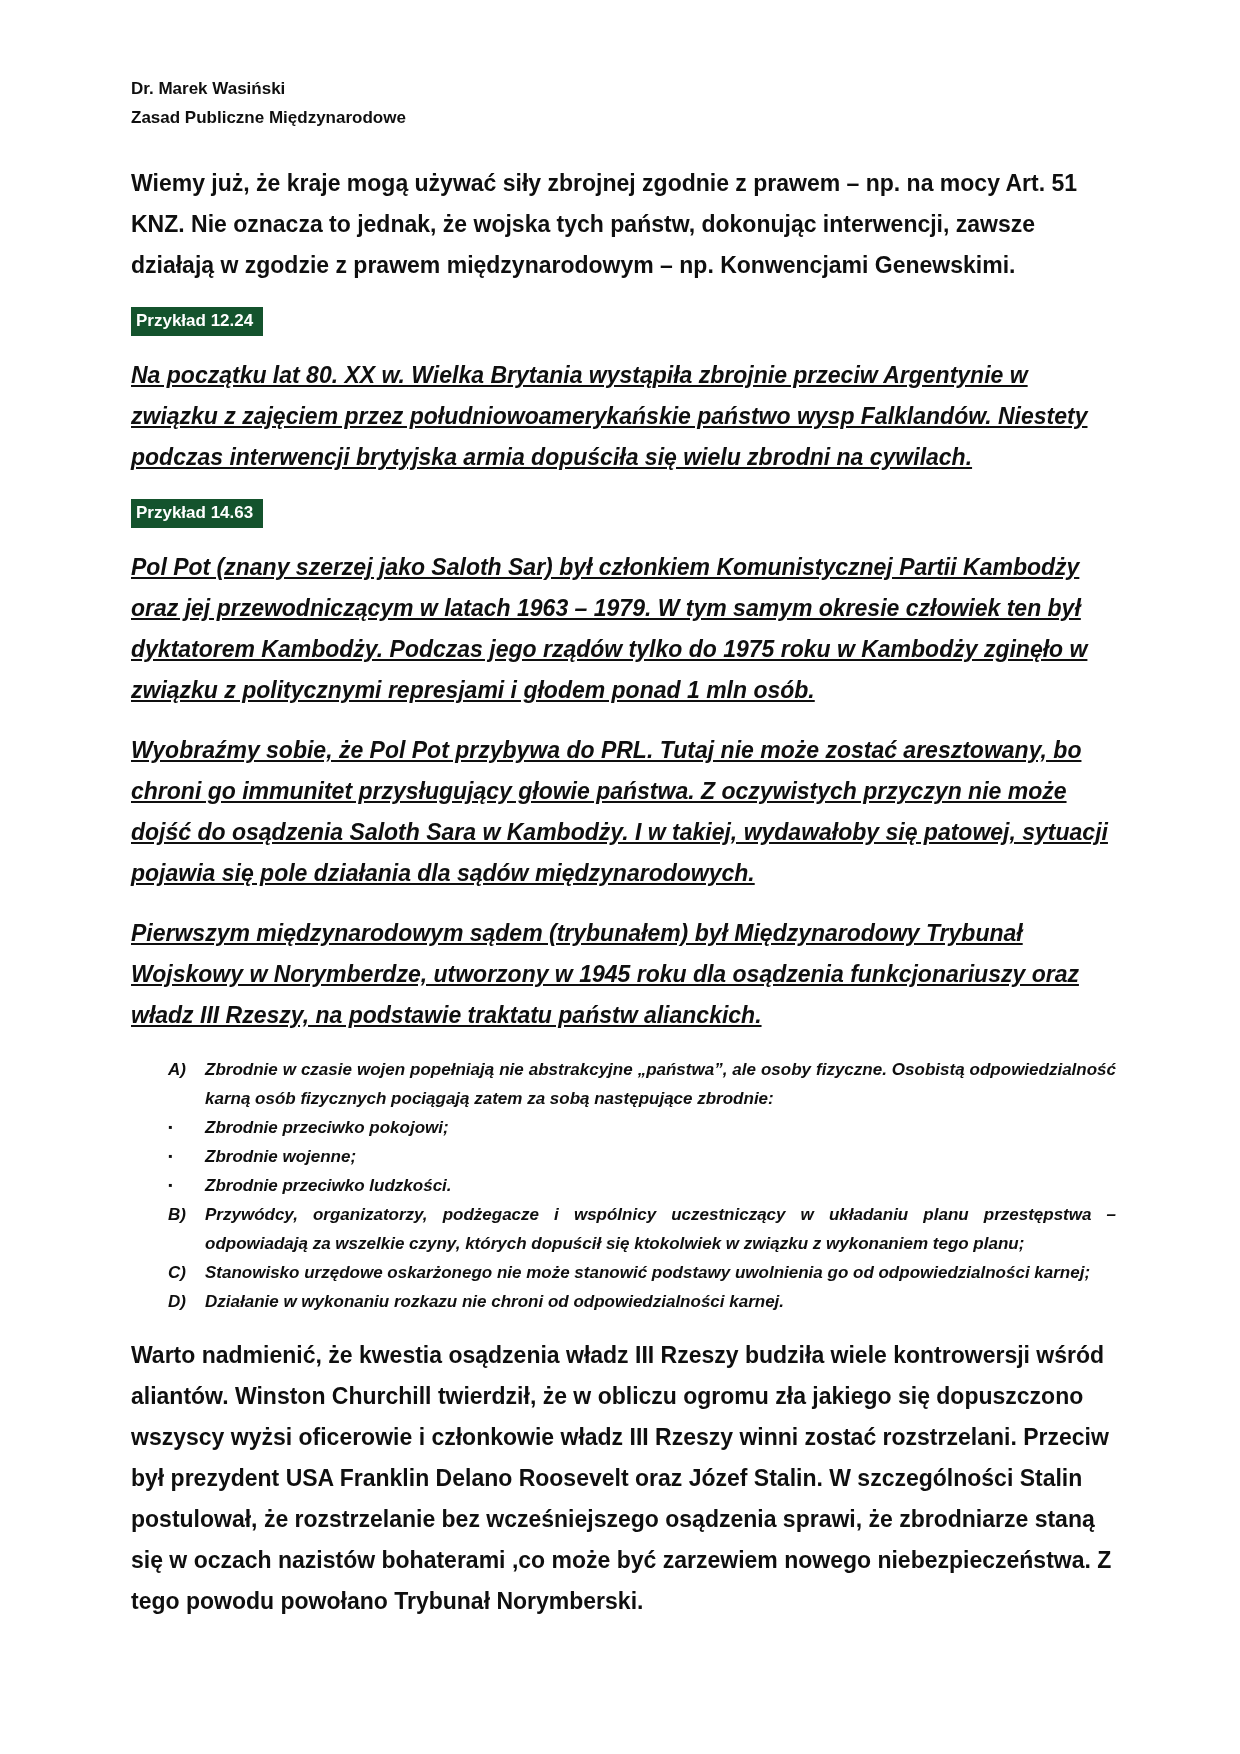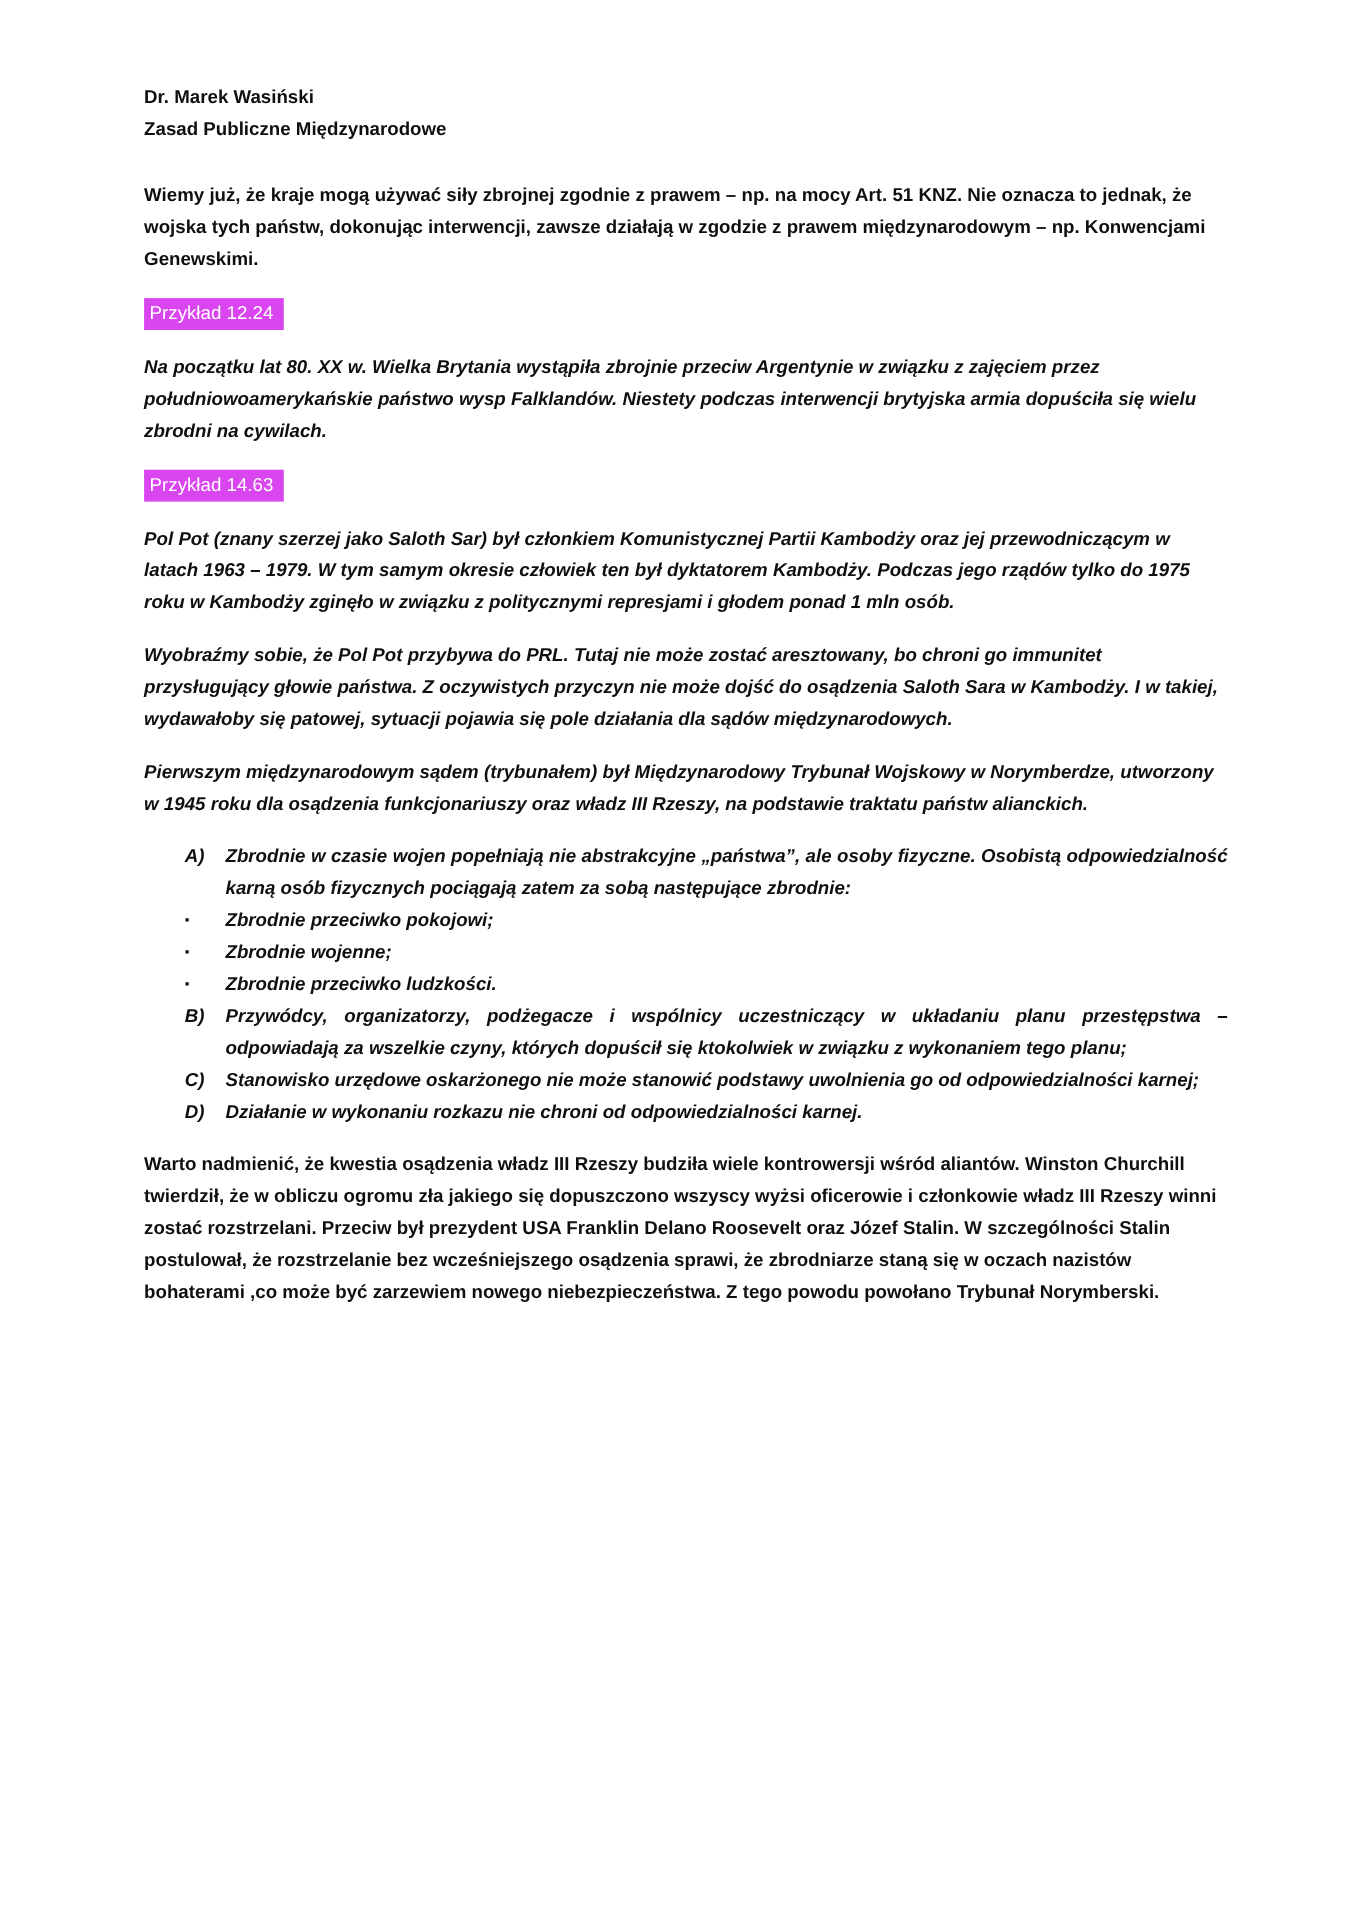--- a/index.html
+++ b/index.html
@@ -24,35 +24,36 @@
   .doc-header p {
     margin: 0;
     font-size: 17px;
     font-weight: 700;
     line-height: 29px;
   }
   .doc-header {
     margin-bottom: 31px;
   }
   .para {
-    font-size: 17px;
+    font-size: 23px;
     font-weight: 700;
-    line-height: 29px;
+    line-height: 41px;
     margin: 0 0 19px 0;
     max-width: 985px;
   }
   .para.italic {
     font-style: italic;
+    text-decoration: underline;
   }
   .label-box {
     display: inline-block;
-    background: #d946ef;
+    background: #14532d;
     color: #ffffff;
     font-size: 17px;
-    font-weight: 400;
+    font-weight: 700;
     line-height: 22px;
     padding: 3px 10px 4px 5px;
     margin: 2px 0 19px 0;
   }
   .plist {
     margin: 0 0 19px 0;
     max-width: 985px;
   }
   .li {
     display: flex;

